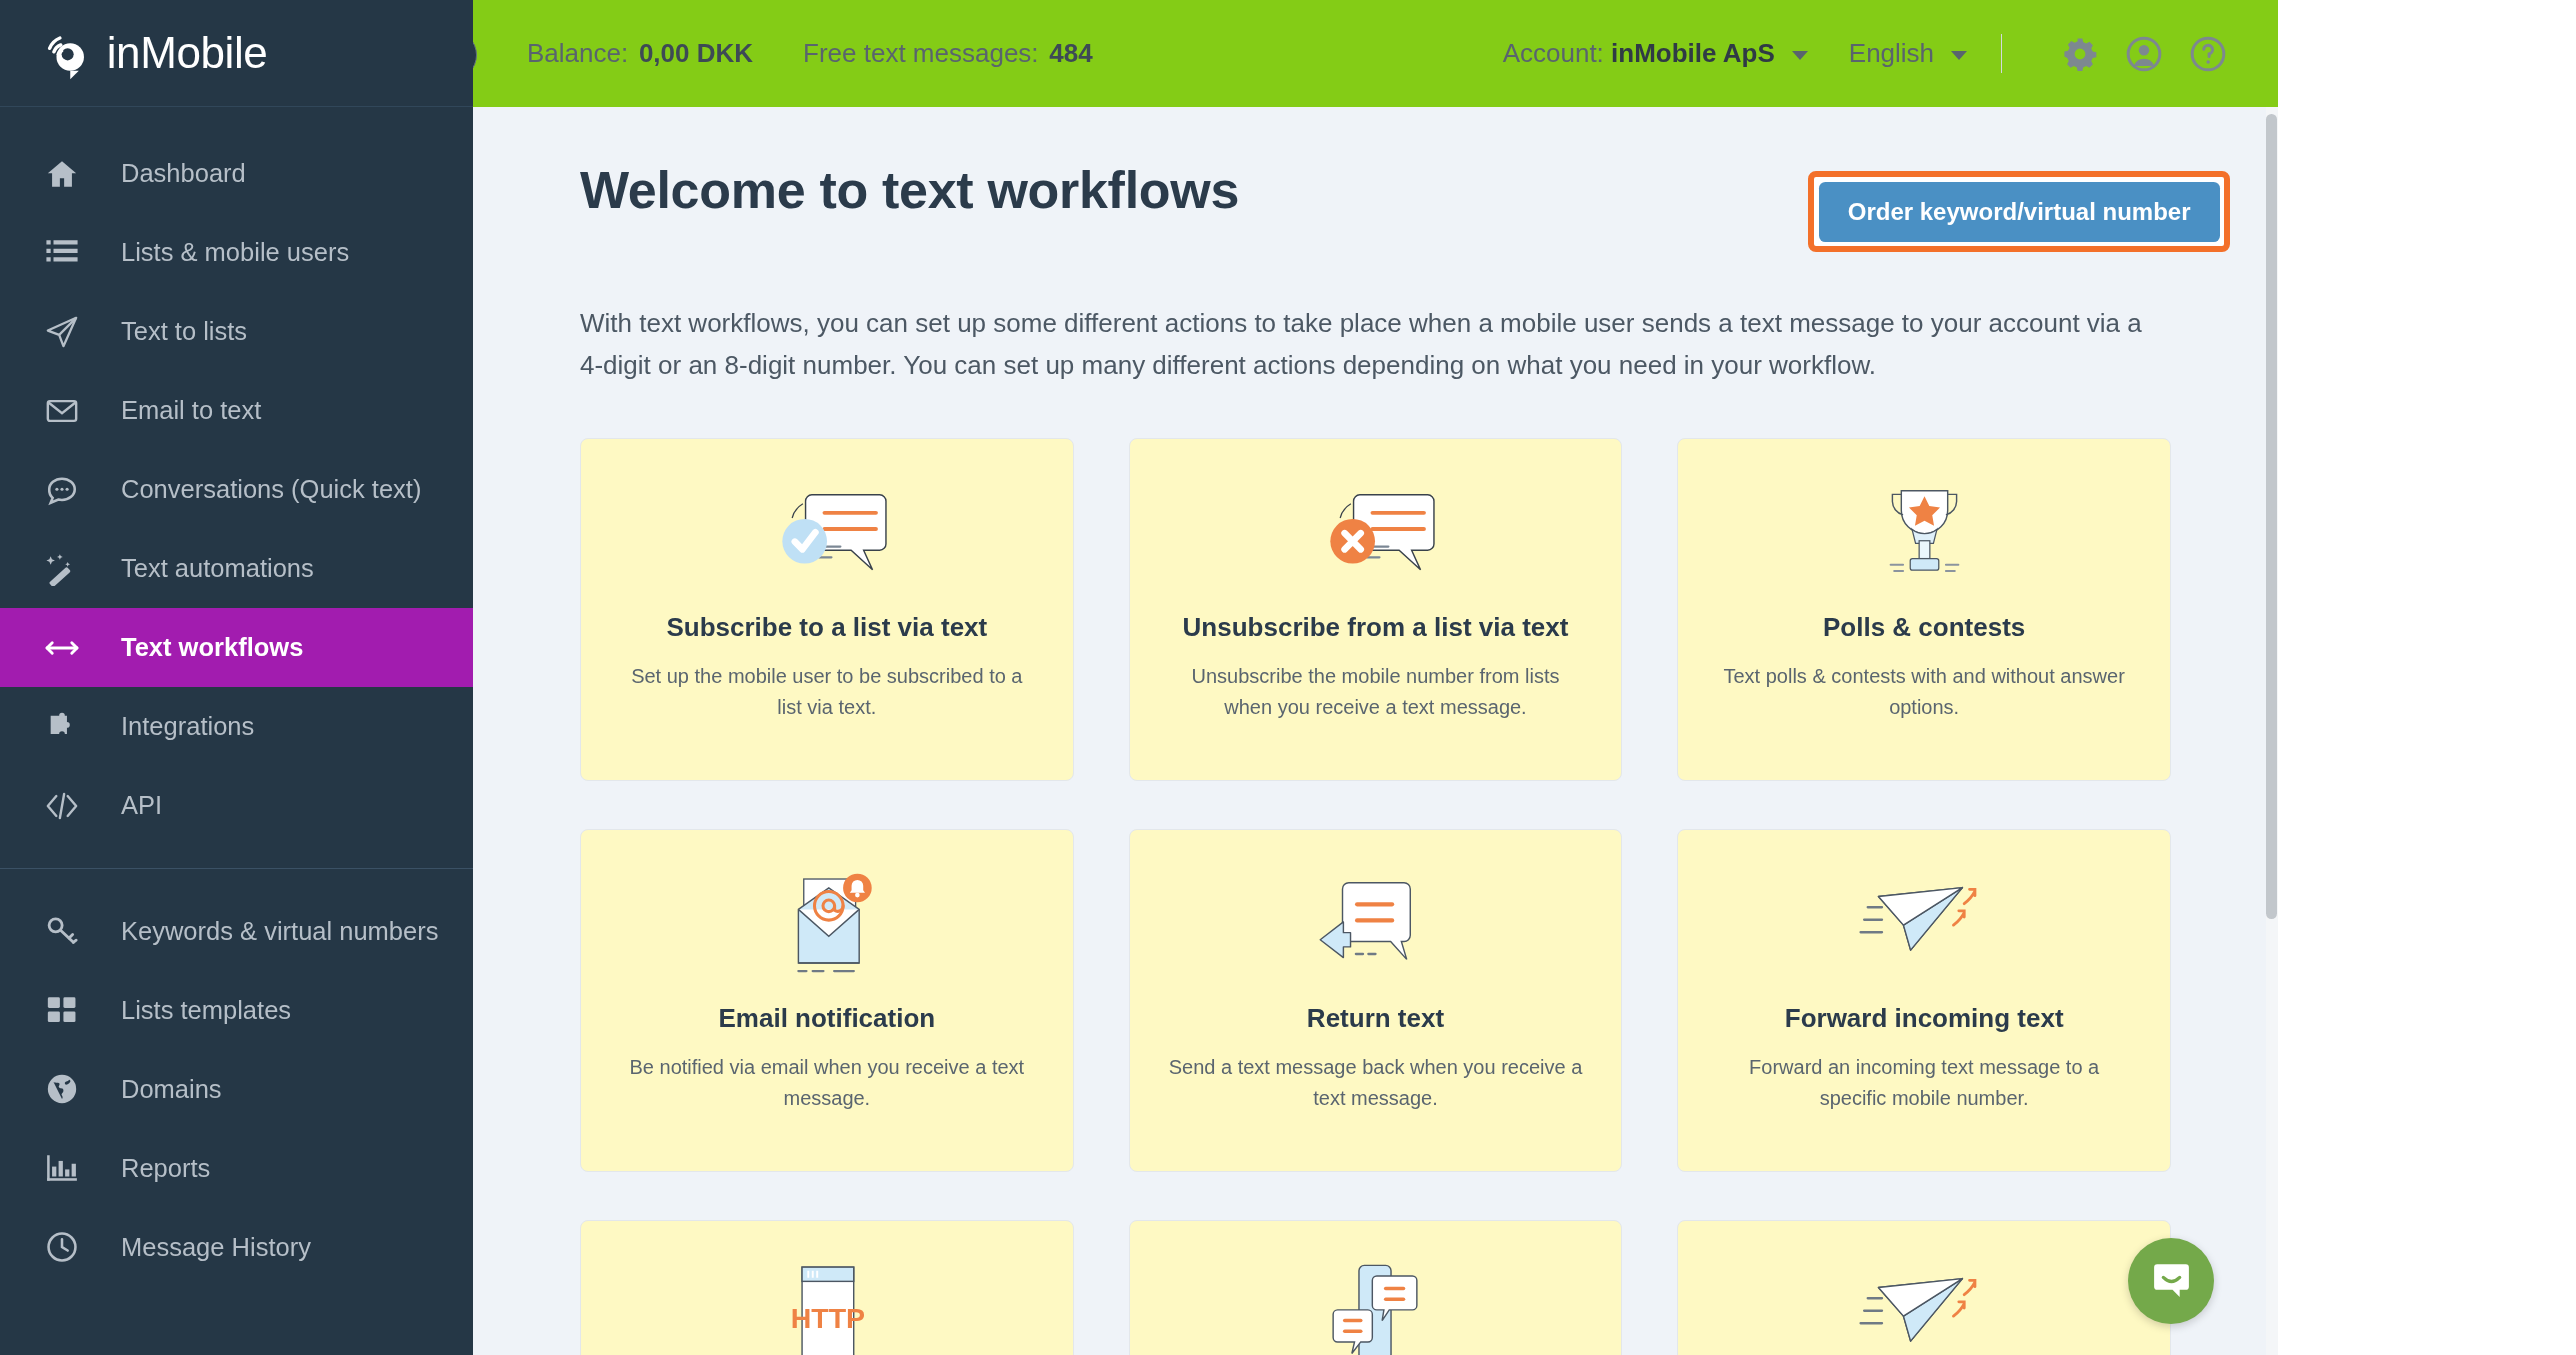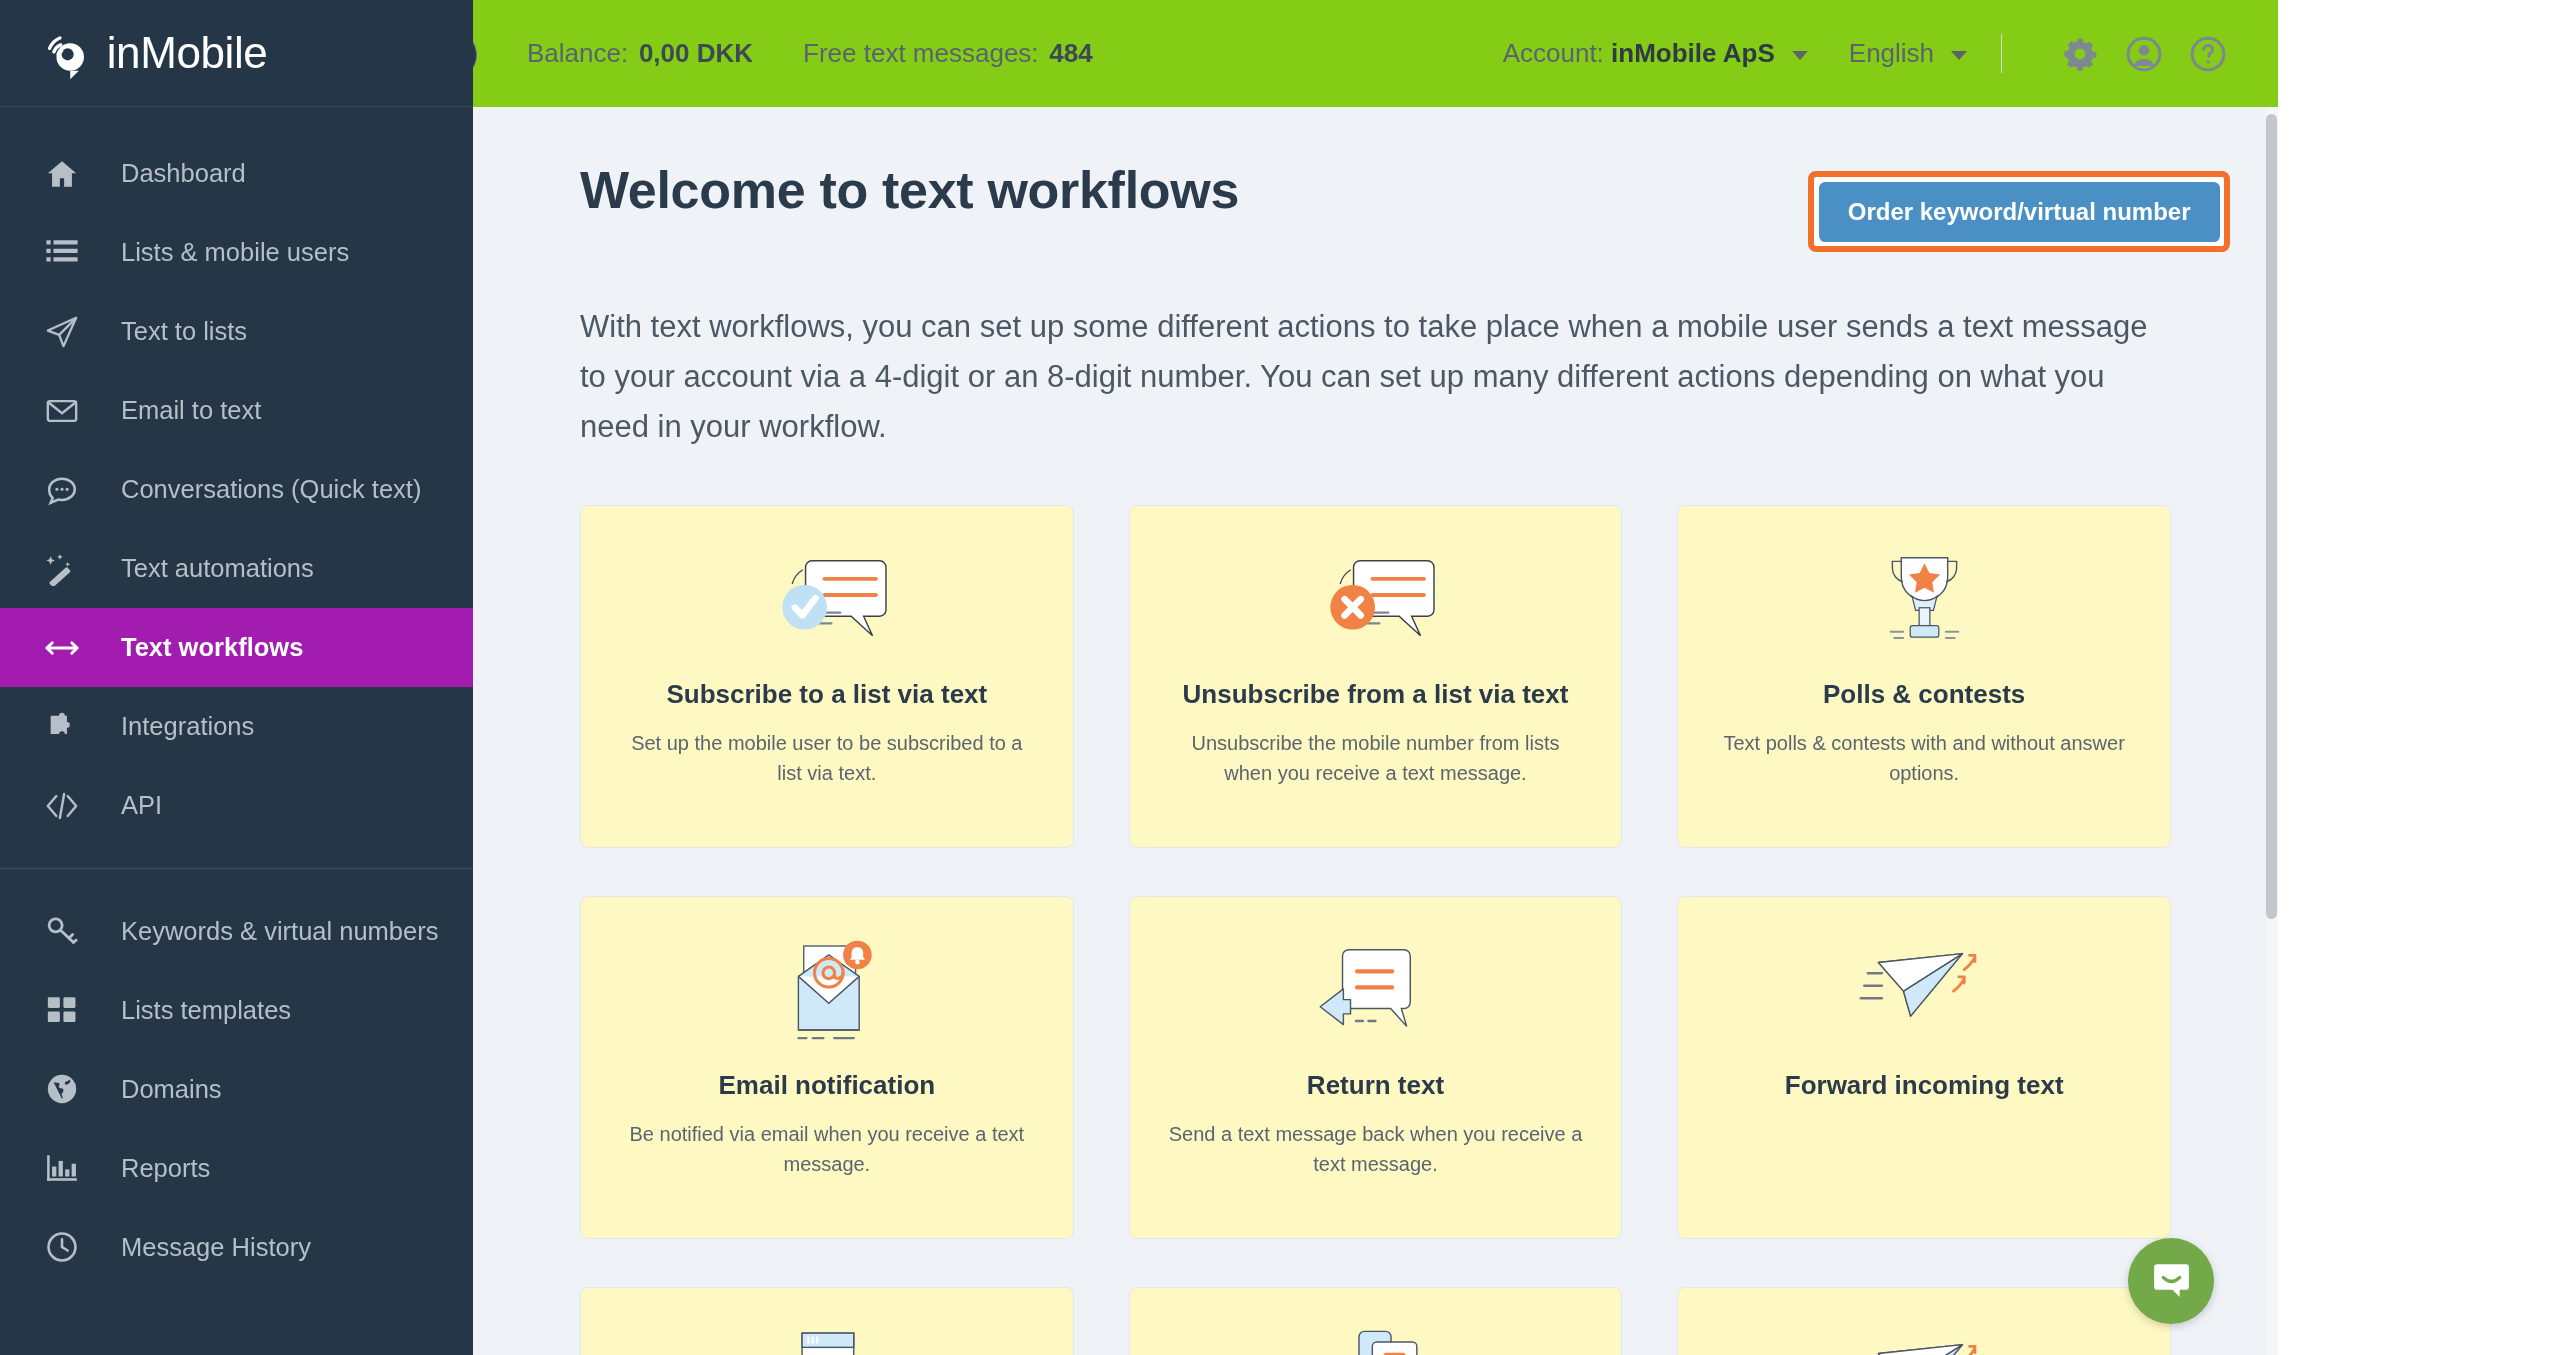--- a/index.html
+++ b/index.html
@@ -152,21 +152,21 @@
     font-weight: bold;
     font-family: Liberation Sans, sans-serif;
     padding: 16px 29px;
     cursor: pointer;
     white-space: nowrap;
   }
   .intro {
     margin: 50px 107px 0 107px;
     max-width: 1614px;
     color: #4c5864;
-    font-size: 31px;
+    font-size: 26px;
     line-height: 1.62;
   }
 
   .card-grid {
     margin: 52px 0 0 0;
     padding: 0 107px;
     display: grid;
     grid-template-columns: repeat(3, 1fr);
     column-gap: 55px;
     row-gap: 48px;
@@ -574,20 +574,21 @@
               <svg width="134" height="106" viewBox="0 0 150 118">
                 <path d="M24 26 L118 16 L60 86 L52 58 Z" fill="#ffffff" stroke="#4c5763" stroke-width="1.6" stroke-linejoin="round"></path>
                 <path d="M118 16 L52 58 L60 86 Z" fill="#cfe9f8" stroke="#4c5763" stroke-width="1.6" stroke-linejoin="round"></path>
                 <path d="M24 26 L118 16 L52 58 Z" fill="#ffffff" stroke="#4c5763" stroke-width="1.6" stroke-linejoin="round"></path>
                 <path d="M12 38 h16 M8 52 h20 M4 66 h24" stroke="#6f7a85" stroke-width="2.6" stroke-linecap="round"></path>
                 <path d="M120 34 q8 -6 12 -14 M126 18 h6 v7" fill="none" stroke="#ef8244" stroke-width="3.2" stroke-linecap="round"></path>
                 <path d="M108 58 q8 -6 12 -14 M114 42 h6 v7" fill="none" stroke="#ef8244" stroke-width="3.2" stroke-linecap="round"></path>
               </svg>
             </div>
             <div class="card-title">Forward incoming text</div>
+            <div class="card-desc">Forward an incoming text message to a specific mobile number.</div>
           </div>
 
           <div class="card">
             <div class="card-icon">
               <svg width="100" height="114" viewBox="0 0 112 128">
                 <rect x="28" y="8" width="58" height="106" fill="#ffffff" stroke="#4c5763" stroke-width="1.6"></rect>
                 <rect x="28" y="8" width="58" height="16" fill="#cfe9f8" stroke="#4c5763" stroke-width="1.6"></rect>
                 <path d="M35 12 v8 M40 12 v8 M45 12 v8" stroke="#ffffff" stroke-width="2.2"></path>
                 <text x="57" y="76" font-family="'Liberation Sans', sans-serif" font-size="32" font-weight="bold" fill="#ef8244" text-anchor="middle">HTTP</text>
                 <path d="M28 122 h12 M46 122 h8 M62 122 h16" stroke="#6f7a85" stroke-width="2.8" stroke-linecap="round"></path>

